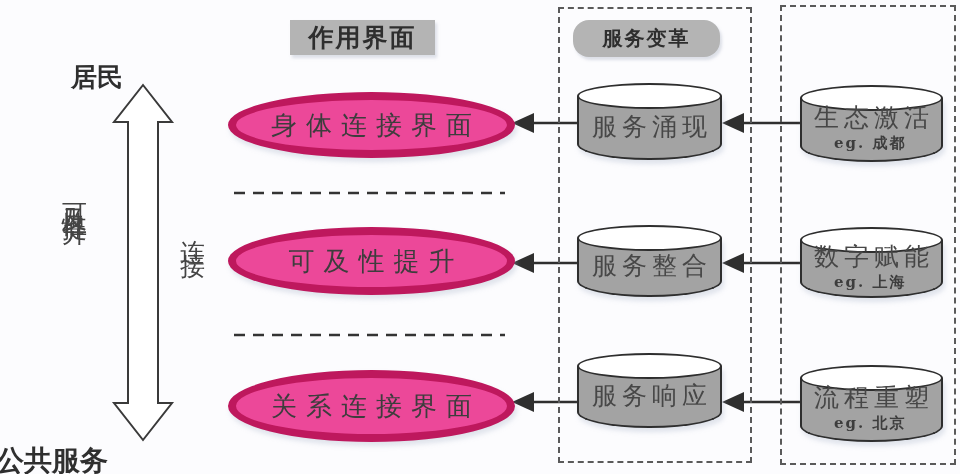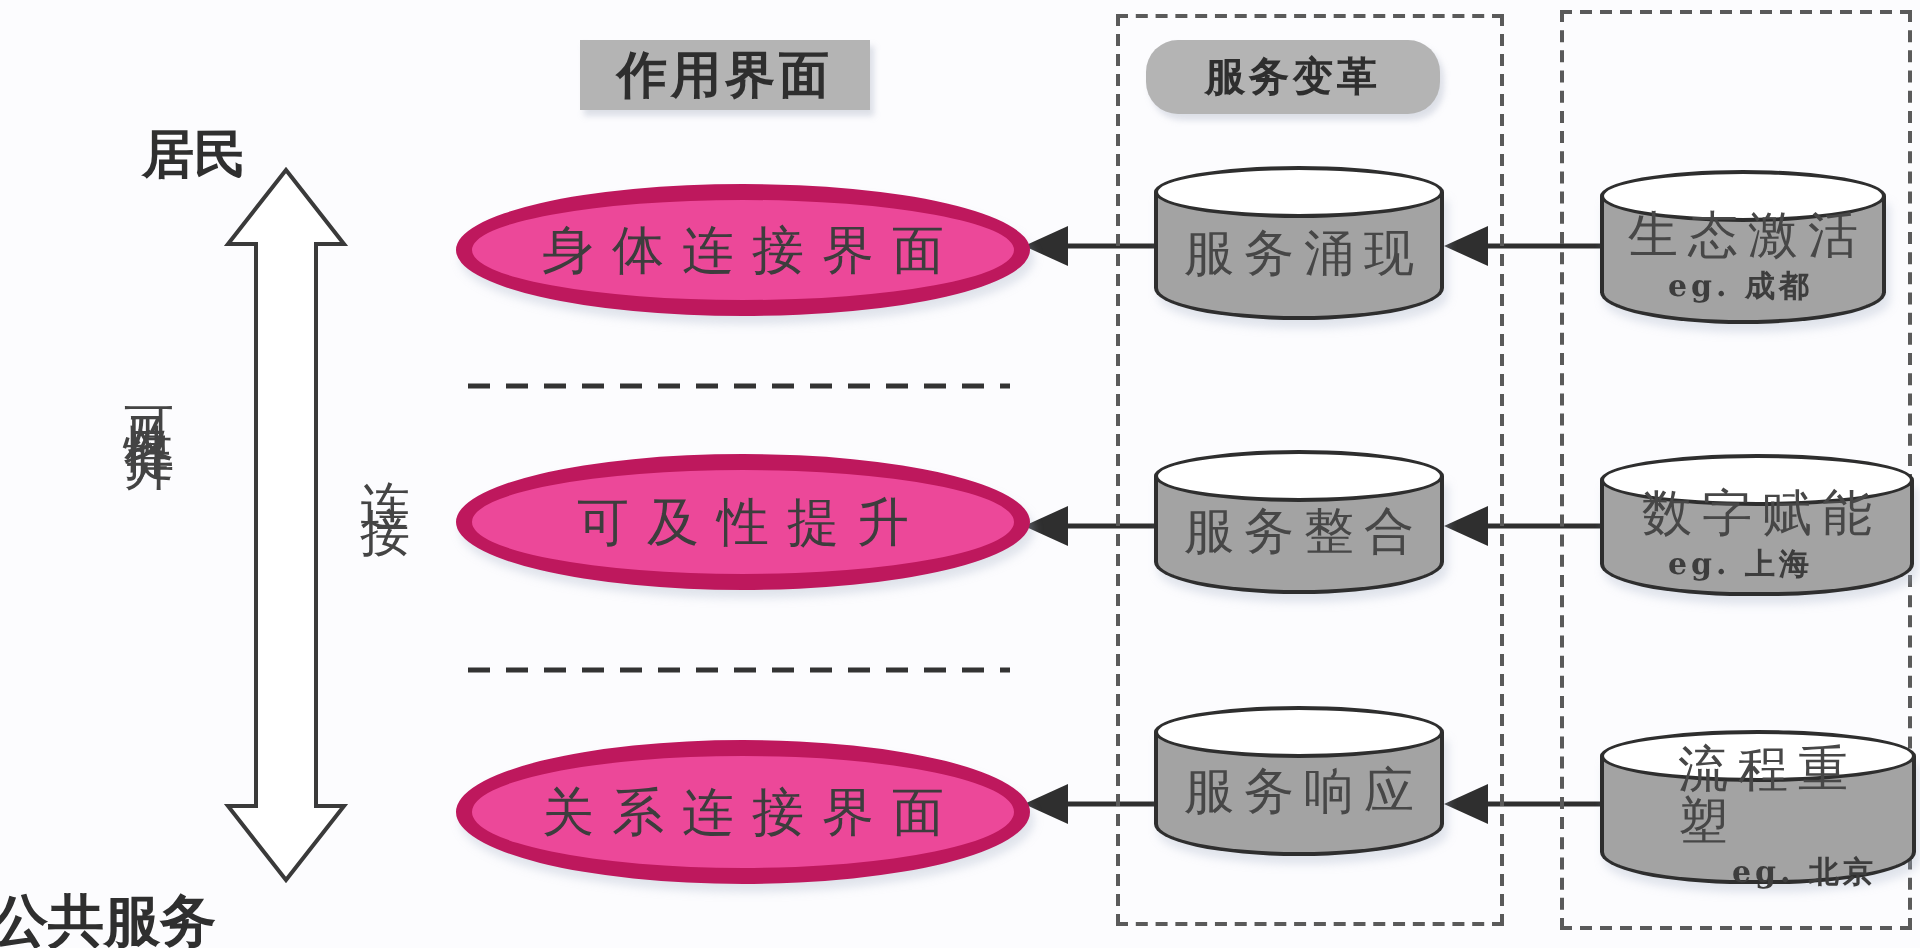--- a/index.html
+++ b/index.html
@@ -169,22 +169,22 @@
     <span class="cyl-label">服务整合</span>
   </div>
   <div class="cylinder" style="left:577px; top:366px; width:145px; height:62px;">
     <span class="cyl-label">服务响应</span>
   </div>
 
   <div class="cylinder" style="left:800px; top:98px; width:143px; height:64px;">
     <span class="cyl-label">生态激活</span>
     <span class="cyl-example">eg. 成都</span>
   </div>
-  <div class="cylinder" style="left:800px; top:240px; width:157px; height:58px;">
+  <div class="cylinder" style="left:800px; top:240px; width:143px; height:58px;">
     <span class="cyl-label">数字赋能</span>
     <span class="cyl-example">eg. 上海</span>
   </div>
-  <div class="cylinder" style="left:800px; top:378px; width:158px; height:64px;padding-left:32px;">
+  <div class="cylinder" style="left:800px; top:378px; width:143px; height:64px;">
     <span class="cyl-label">流程重塑</span>
     <span class="cyl-example">eg. 北京</span>
   </div>
 
 </div>
 
 </body></html>

